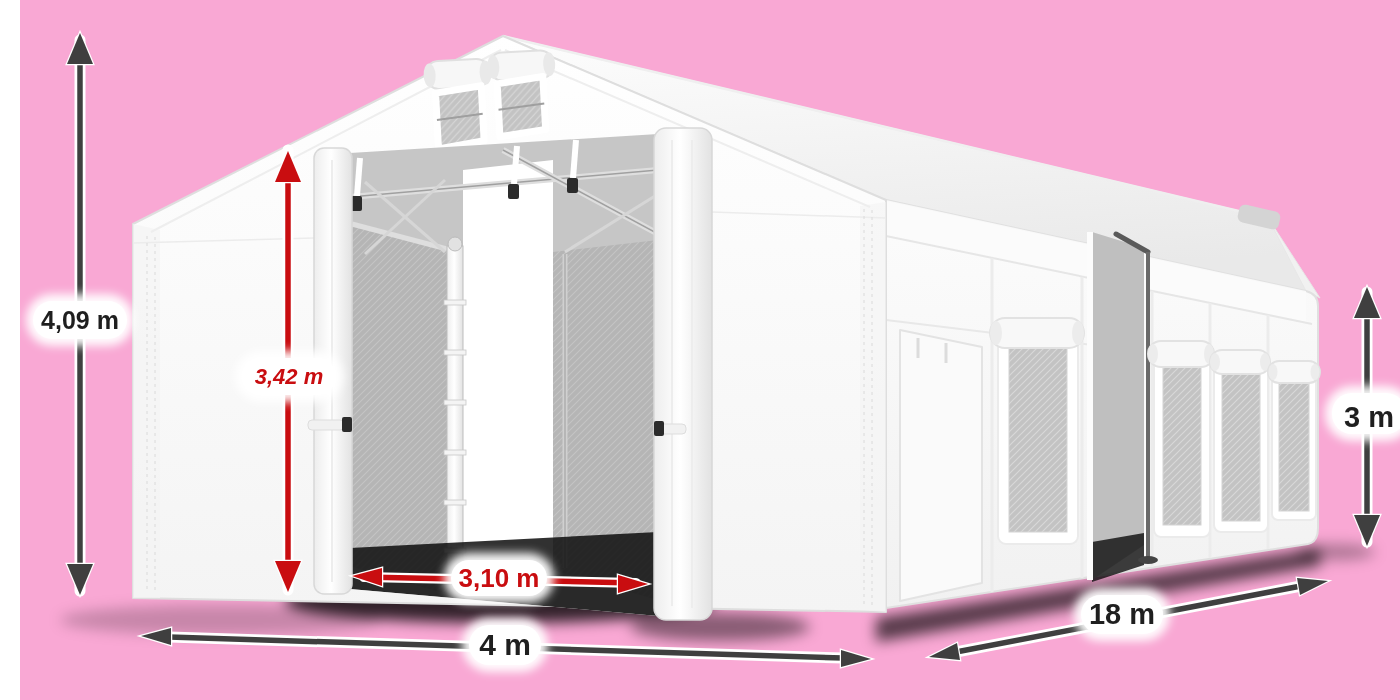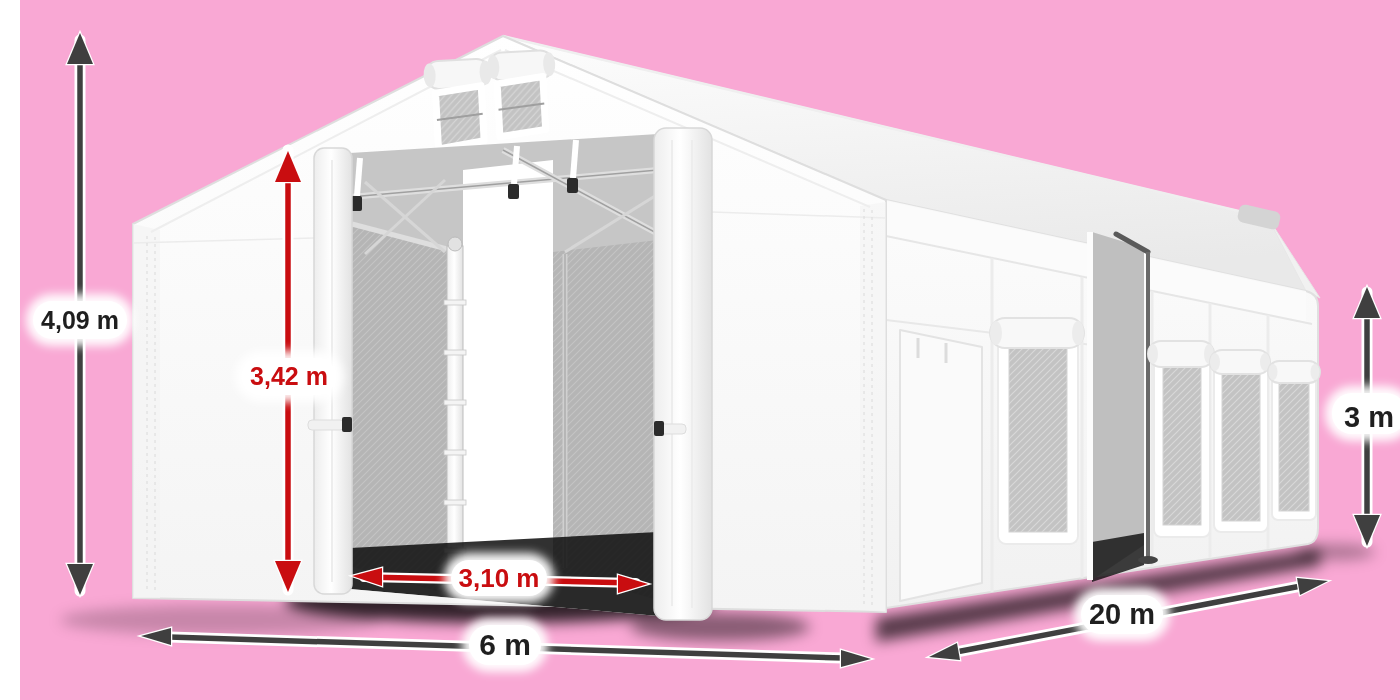--- a/index.html
+++ b/index.html
@@ -5,21 +5,21 @@
   :root{ --red:#c90d10; --gray:#3f3f3f; --ink:#1f1f1f; }
   html,body{margin:0;padding:0;background:#ffffff;}
   .stage{position:relative;width:1400px;height:700px;overflow:hidden;background:#f9a8d4;
          font-family:"Liberation Sans", sans-serif;margin-left:20px;}
   .stage svg{position:absolute;left:0;top:0;}
   .pill{position:absolute;display:flex;align-items:center;justify-content:center;
         background:#ffffff;border-radius:20px;font-weight:bold;color:var(--ink);
         box-shadow:0 0 10px 7px rgba(255,255,255,.96);white-space:nowrap;}
   .pill.red{color:var(--red);}
   .lb-th{left:13px;  top:301px; width:94px; height:38px; font-size:25px;}
-  .lb-dh{left:222px; top:358px; width:94px; height:37px; font-size:25px;}
+  .lb-dh{left:222px; top:358px; width:94px; height:37px; font-size:22px;font-style:italic;}
   .lb-dw{left:431px; top:560px; width:96px; height:36px; font-size:26px;text-align:center;}
   .lb-fw{left:449px; top:625px; width:72px; height:40px; font-size:30px;}
   .lb-sl{left:1061px;top:595px; width:82px; height:39px; font-size:29px;}
   .lb-sh{left:1312px;top:393px; width:74px; height:41px; font-size:29px;align-items:flex-end;}
 </style>
 </head>
 <body>
 
 <div class="stage">
 
@@ -272,22 +272,22 @@
 <div class="pill lb-th">
   <span>4,09 m</span>
 </div>
 <div class="pill red lb-dh">
   <span>3,42 m</span>
 </div>
 <div class="pill red lb-dw">
   <span>3,10 m</span>
 </div>
 <div class="pill lb-fw">
-  <span>6 m</span>
+  <span>4 m</span>
 </div>
 <div class="pill lb-sl">
-  <span>20 m</span>
+  <span>18 m</span>
 </div>
 <div class="pill lb-sh">
   <span>3 m</span>
 </div>
 
 </div>
 
 </body></html>

